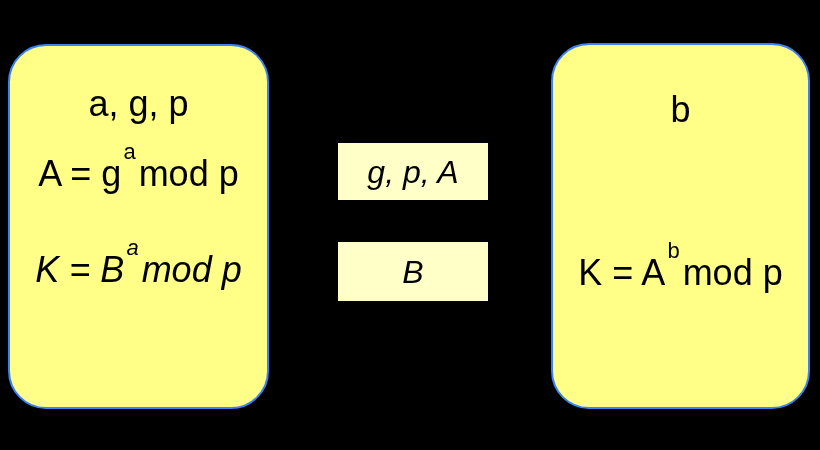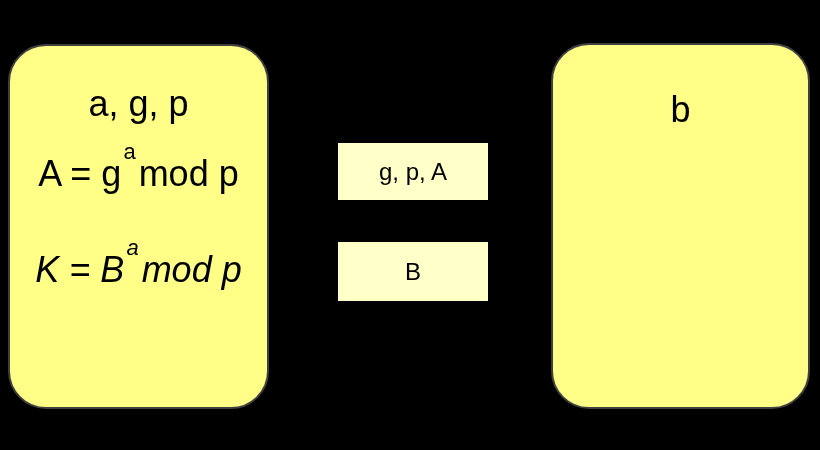--- a/index.html
+++ b/index.html
@@ -12,21 +12,21 @@
     width: 820px;
     height: 450px;
     background: #000000;
     overflow: hidden;
     font-family: "Liberation Sans", sans-serif;
     color: #000000;
   }
   .party {
     position: absolute;
     background: #ffff88;
-    border: 2px solid #404040;
+    border: 2px solid #3b82f6;
     border-radius: 38px;
     box-sizing: border-box;
   }
   .party-left  { left: 8px;   top: 44px; width: 261px; height: 365px; }
   .party-right { left: 551px; top: 43px; width: 259px; height: 366px; }
   .line {
     position: absolute;
     left: 0;
     right: 0;
     text-align: center;
@@ -51,22 +51,23 @@
     margin-left: 3px;
   }
   .msg {
     position: absolute;
     background: #ffffc8;
     border: 1px solid #000000;
     box-sizing: border-box;
     display: flex;
     align-items: center;
     justify-content: center;
-    font-size: 24px;
+    font-size: 32px;
     line-height: 36px;
+    font-style: italic;
   }
   .msg-1 { left: 337px; top: 142px; width: 152px; height: 59px; }
   .msg-2 { left: 337px; top: 241px; width: 152px; height: 61px; }
 </style>
 </head>
 <body>
 
 <div class="canvas">
 
   <div class="party party-left">
@@ -77,15 +78,16 @@
 
   <div class="msg msg-1">
     <span>g, p, A</span>
   </div>
   <div class="msg msg-2">
     <span>B</span>
   </div>
 
   <div class="party party-right">
     <div class="line row1">b</div>
+    <div class="line row3 formula"><span>K = A</span><sup>b</sup><span class="rest">mod p</span></div>
   </div>
 
 </div>
 
 </body></html>

